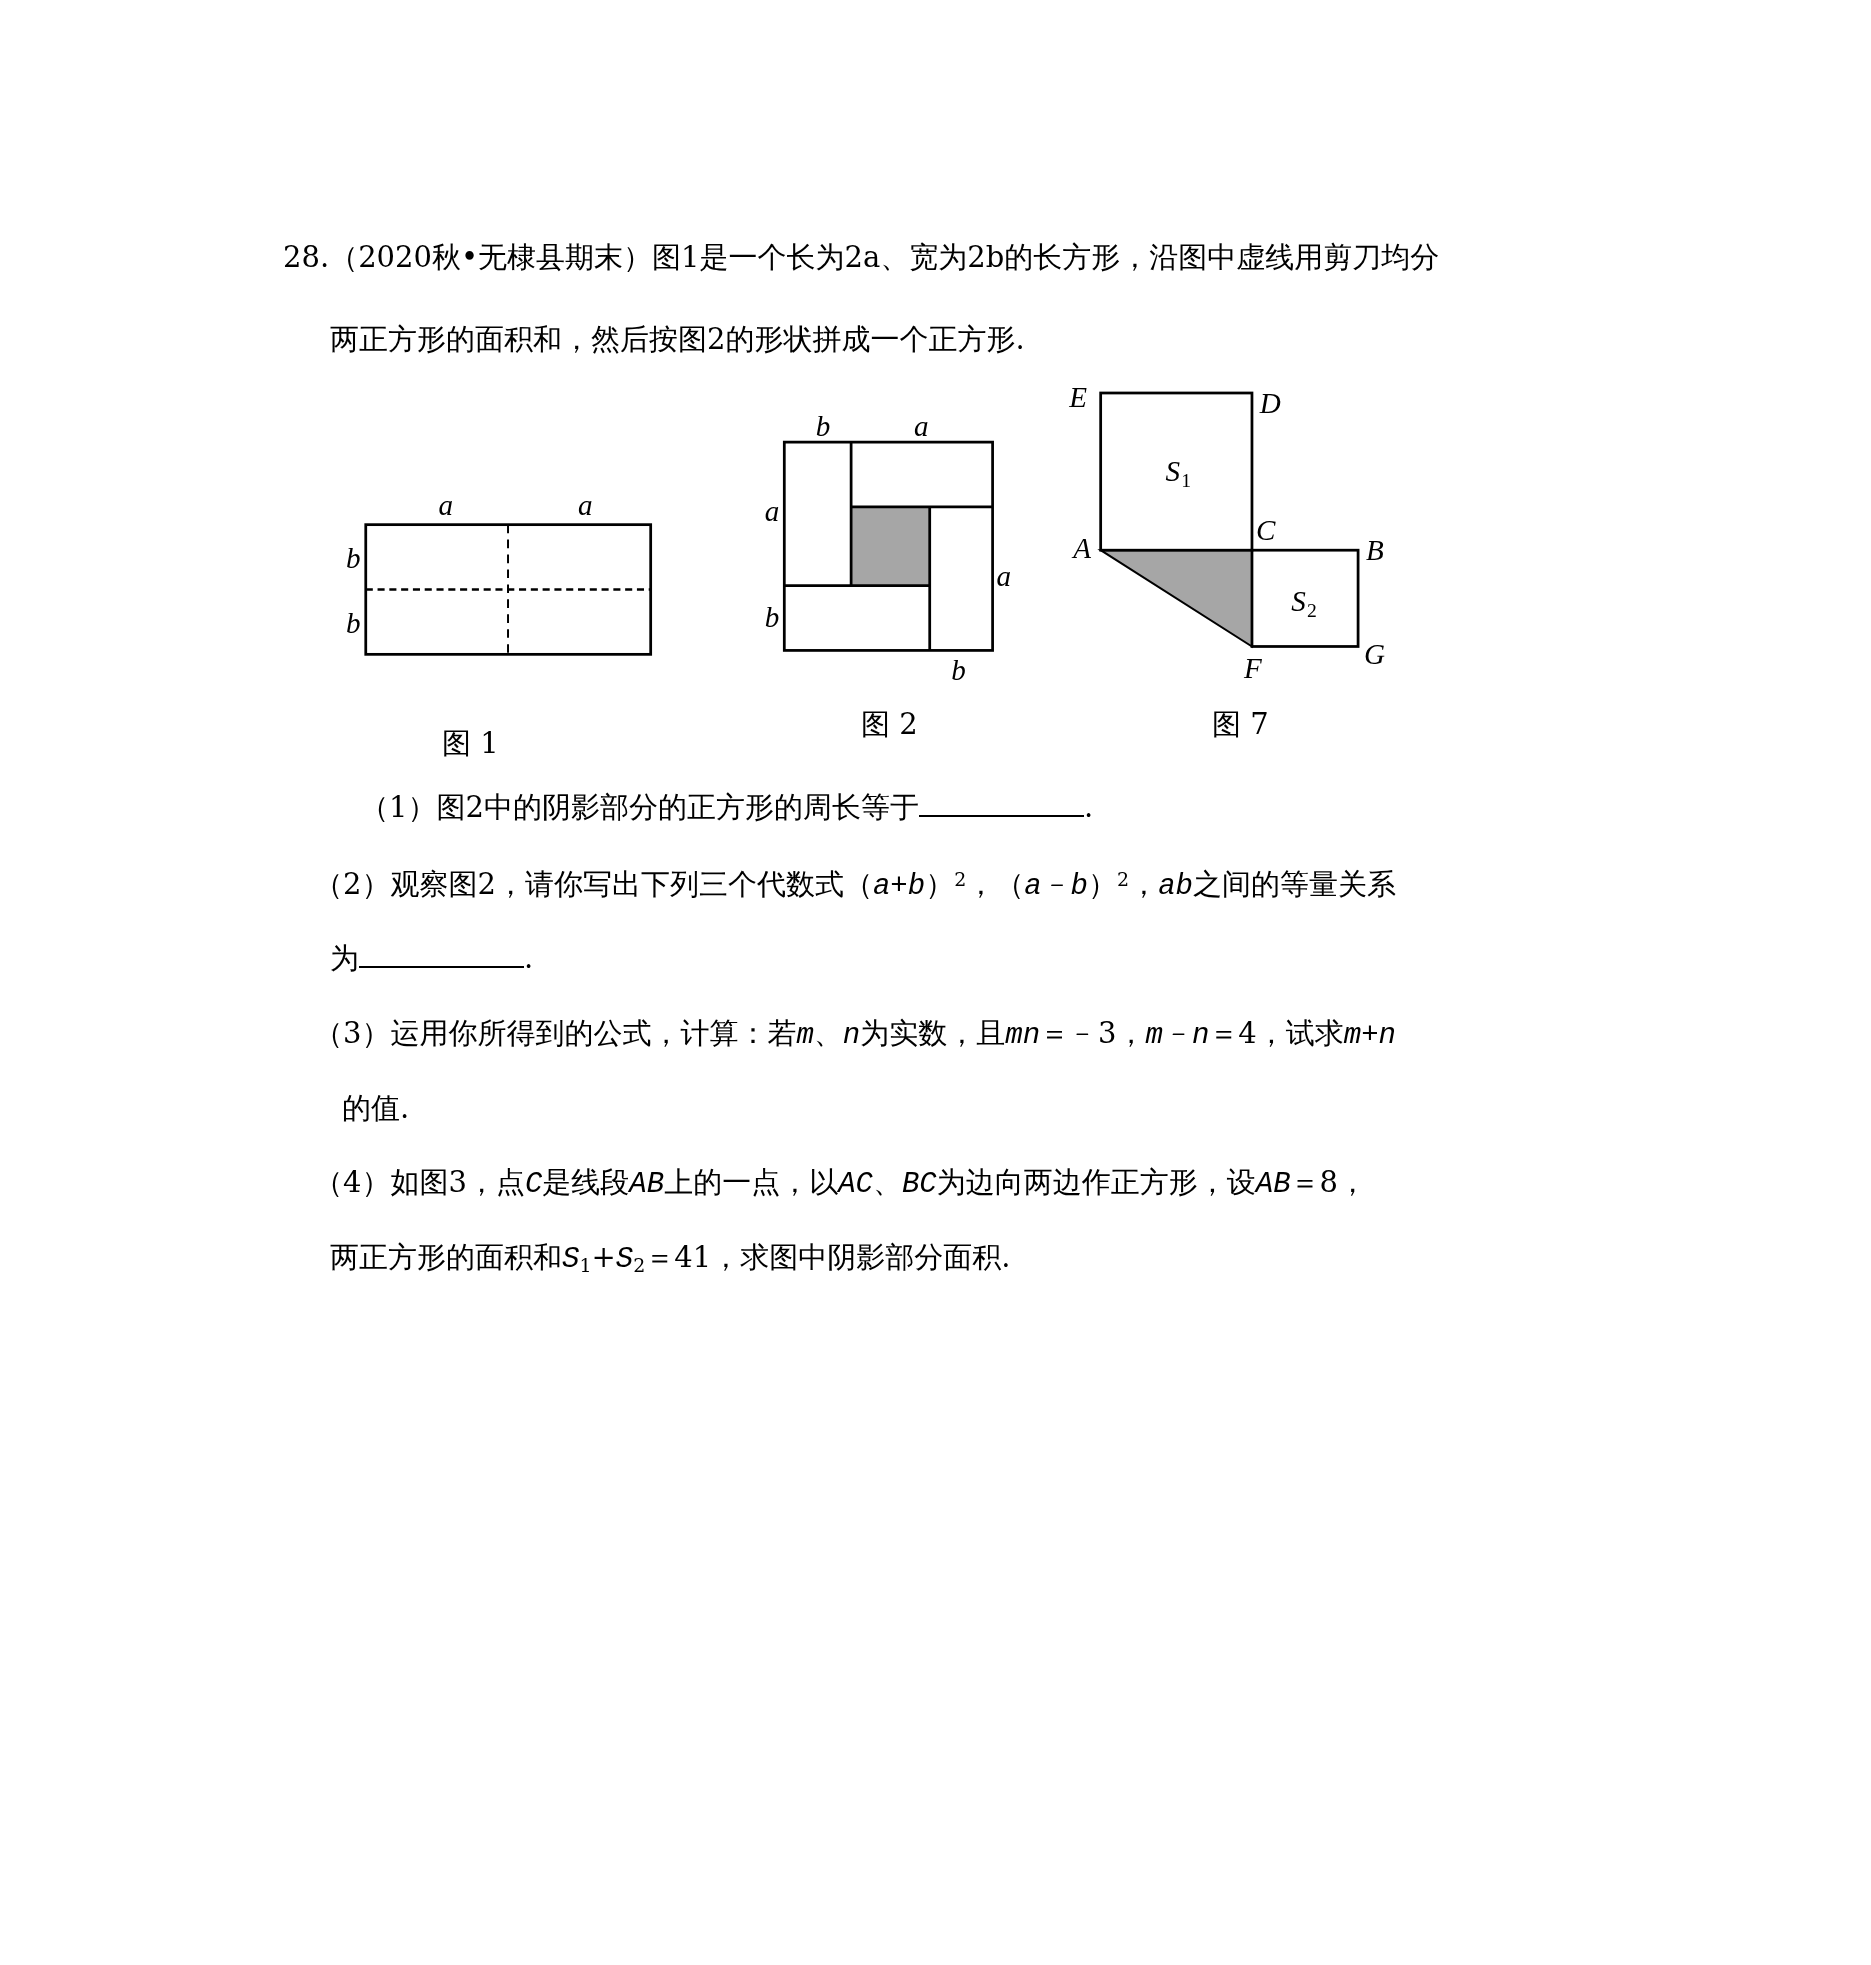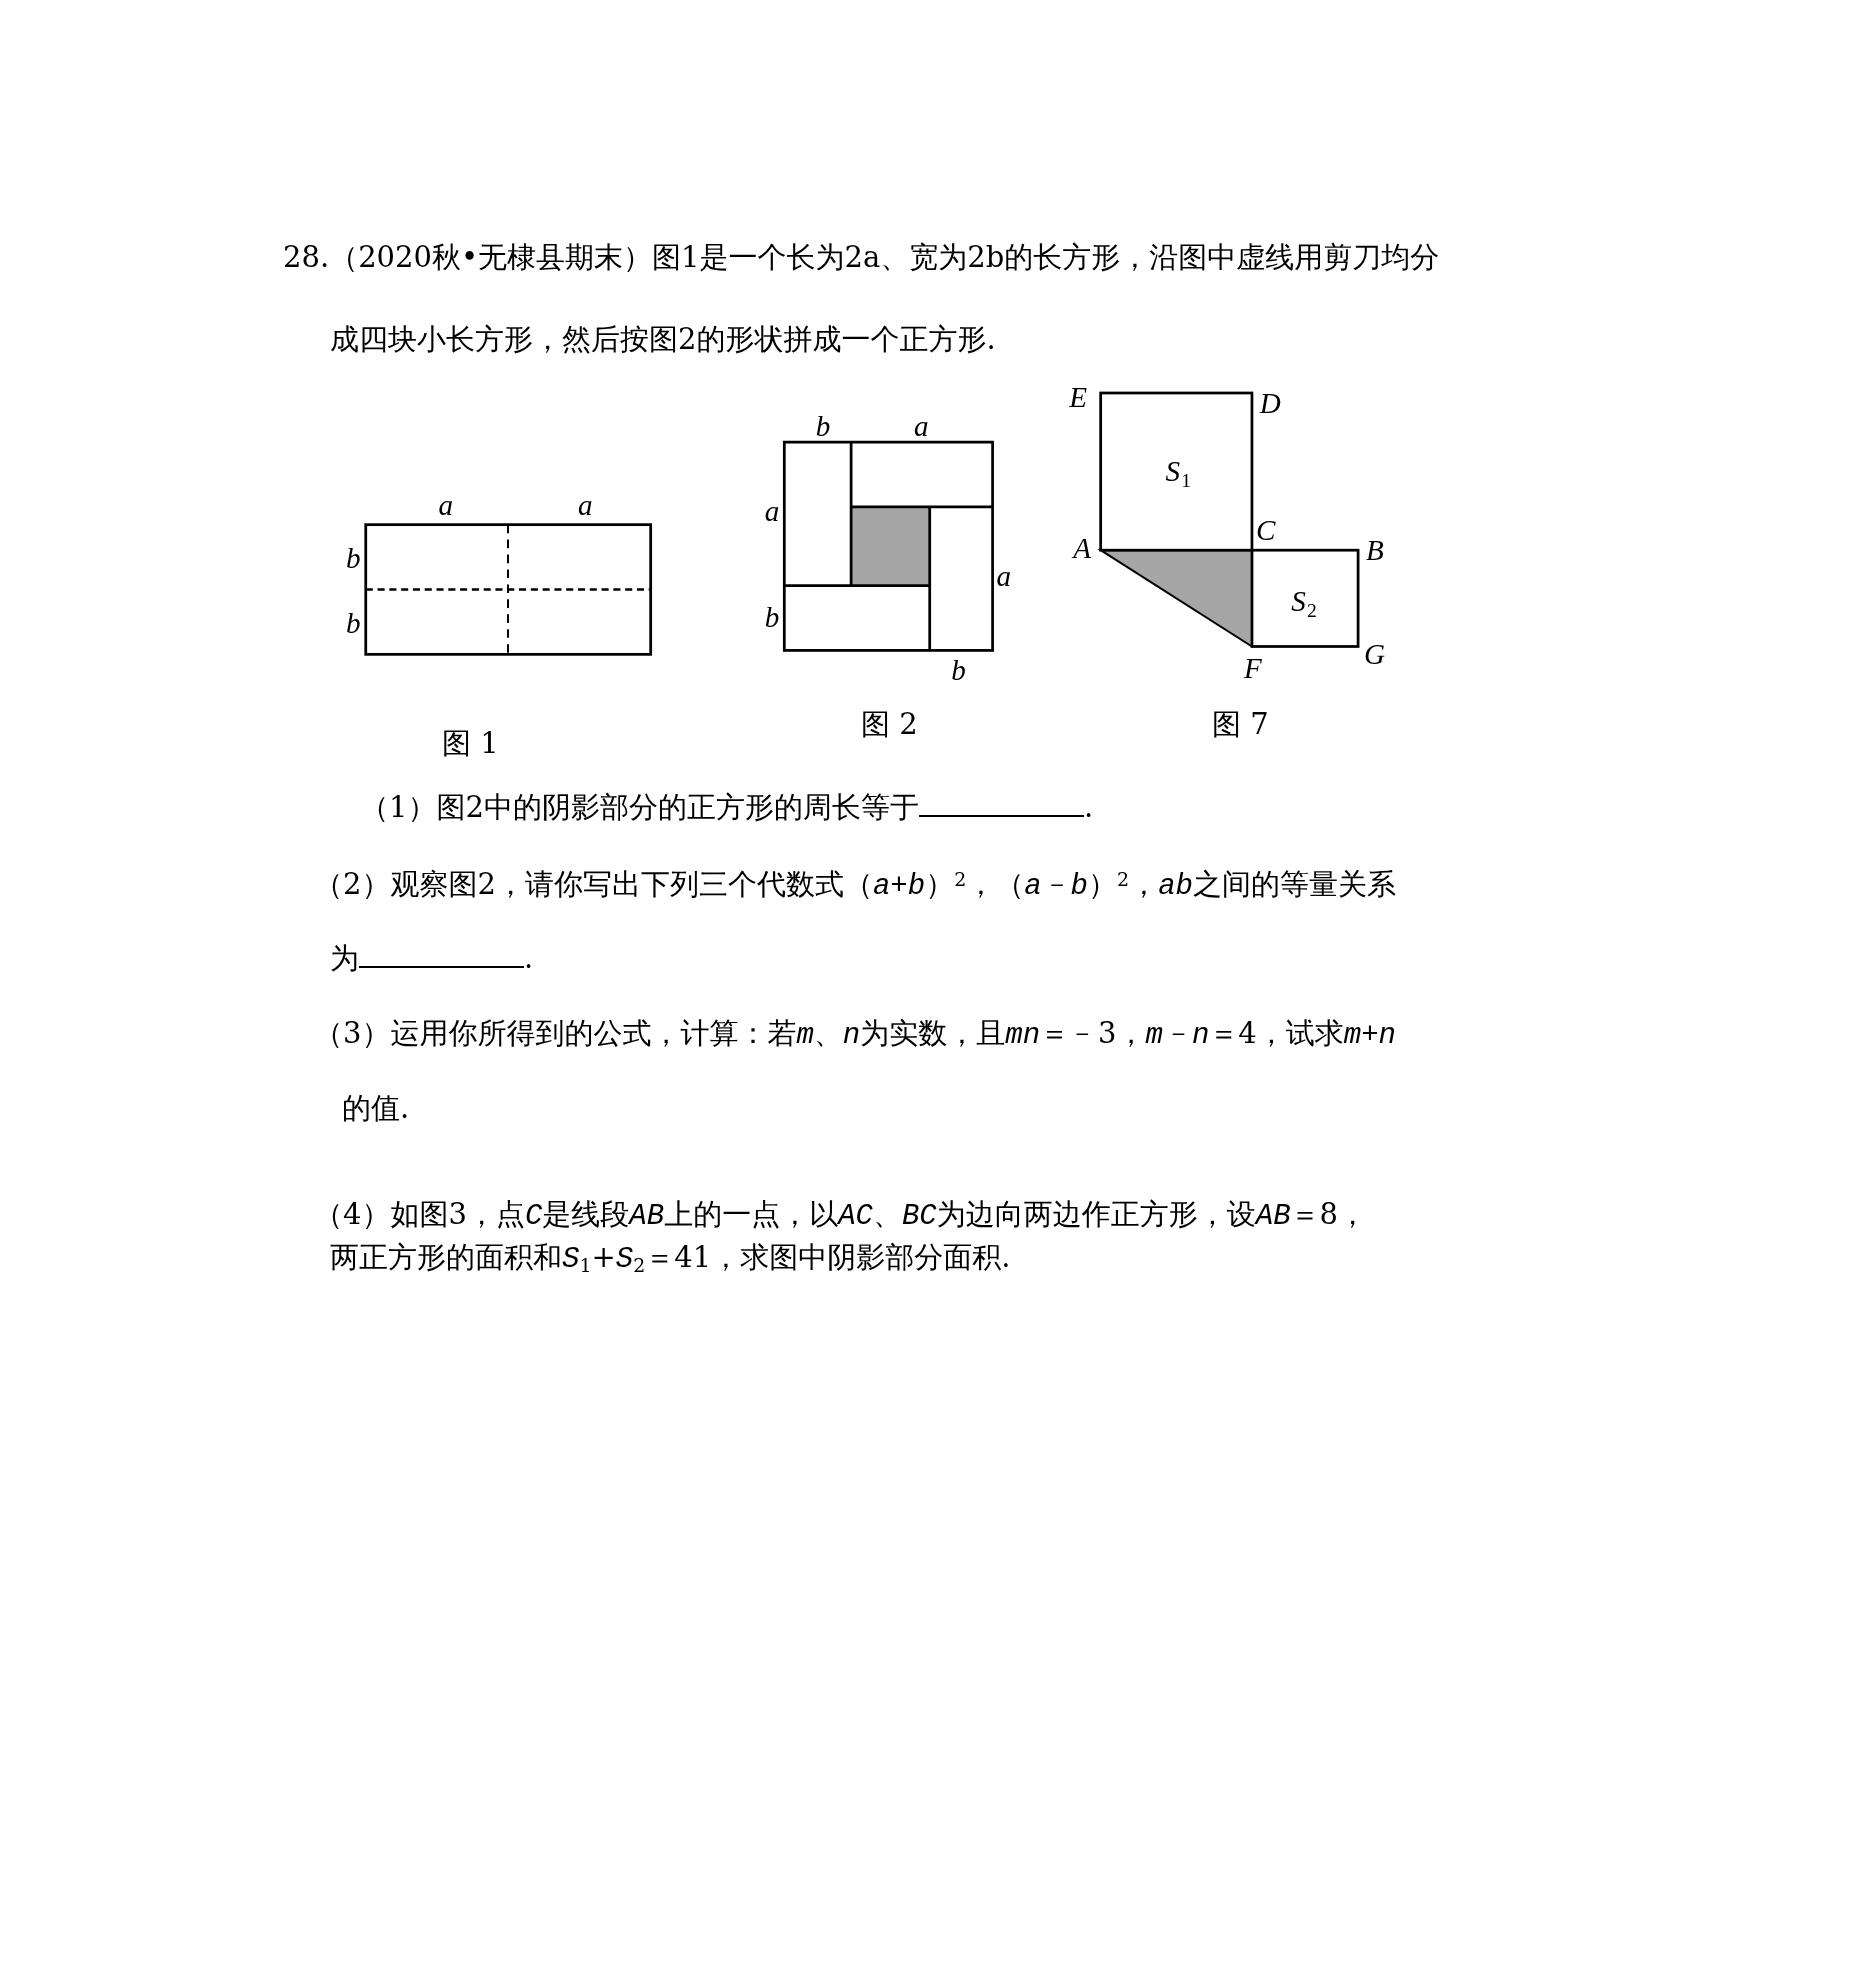--- a/index.html
+++ b/index.html
@@ -14,21 +14,21 @@
   .cap { position:absolute; font-size:29px; line-height:31px; }
   svg text { font-family:"Liberation Serif","DejaVu Serif",serif; font-style:italic; font-size:74px; }
 </style>
 </head>
 <body>
 
 <div class="line" style="left:283px; top:238px;">
   <span>28.</span><span>（2020秋•无棣县期末）</span><span>图1是一个长为2a、宽为2b的长方形，沿图中虚线用剪刀均分</span>
 </div>
 <div class="line" style="left:330px; top:320px;">
-  <span>成四块小长方形，然后按图2的形状拼成一个正方形.</span>
+  <span>两正方形的面积和，然后按图2的形状拼成一个正方形.</span>
 </div>
 
 <svg class="figure" viewBox="0 0 4762 2000" width="1872" height="786">
 
   <g>
     <rect x="930" y="1335" width="725" height="330" fill="none" stroke="#000" stroke-width="7"></rect>
     <line x1="1292" y1="1335" x2="1292" y2="1665" stroke="#000" stroke-width="5" stroke-dasharray="22,16"></line>
     <line x1="930" y1="1500" x2="1655" y2="1500" stroke="#000" stroke-width="6" stroke-dasharray="18,12"></line>
     <text x="1115" y="1310">a</text>
     <text x="1470" y="1310">a</text>
@@ -84,19 +84,19 @@
   <span>为</span><span class="blank" style="width:165px;"></span><span>.</span>
 </div>
 
 <div class="line" style="left:314px; top:1014px;">
   <span>（3）</span><span>运用你所得到的公式，计算：若</span><i>m</i><span>、</span><i>n</i><span>为实数，且</span><i>mn</i><span>＝﹣3，</span><i>m﹣n</i><span>＝4，试求</span><i>m+n</i>
 </div>
 <div class="line" style="left:330px; top:1089px;margin-left:12px;">
   <span>的值.</span>
 </div>
 
-<div class="line" style="left:314px; top:1195px;">
+<div class="line" style="left:314px; top:1163px;">
   <span>（4）</span><span>如图3，点</span><i>C</i><span>是线段</span><i>AB</i><span>上的一点，以</span><i>AC</i><span>、</span><i>BC</i><span>为边向两边作正方形，设</span><i>AB</i><span>＝8，</span>
 </div>
 <div class="line" style="left:330px; top:1238px;">
   <span>两正方形的面积和</span><i>S</i><sub>1</sub><span>+</span><i>S</i><sub>2</sub><span>＝41，求图中阴影部分面积.</span>
 </div>
 
 
 </body></html>

